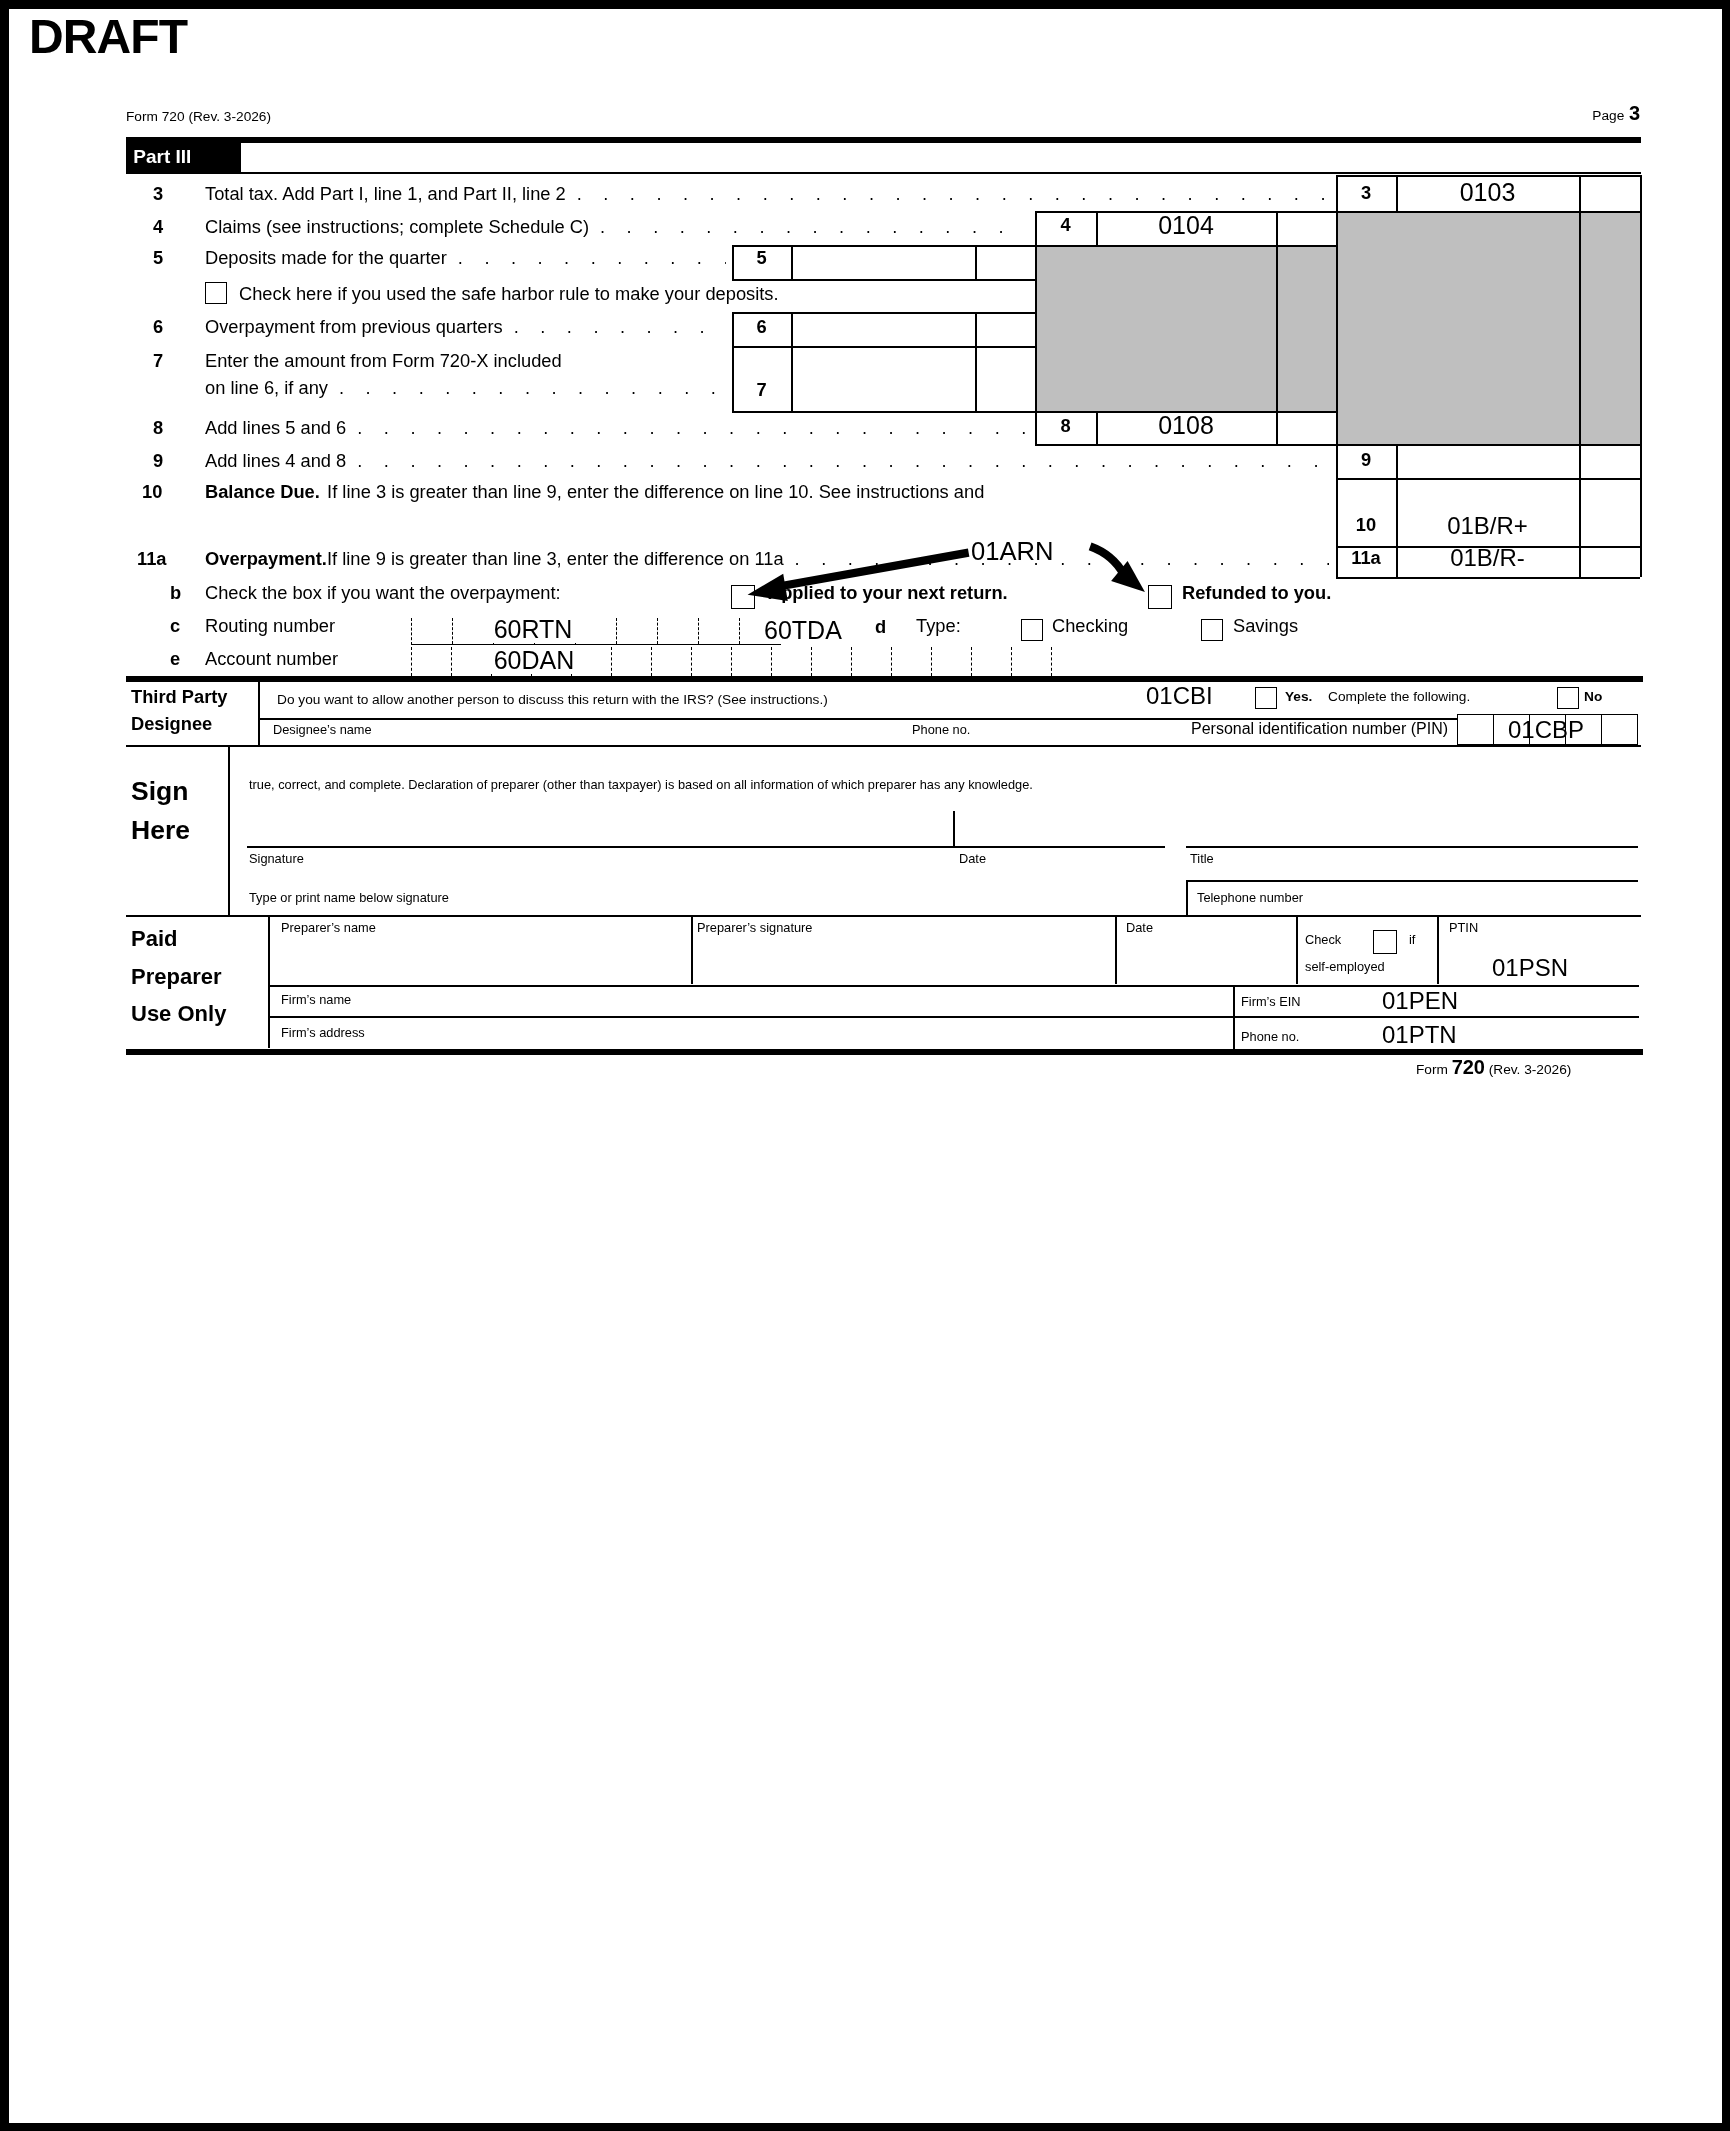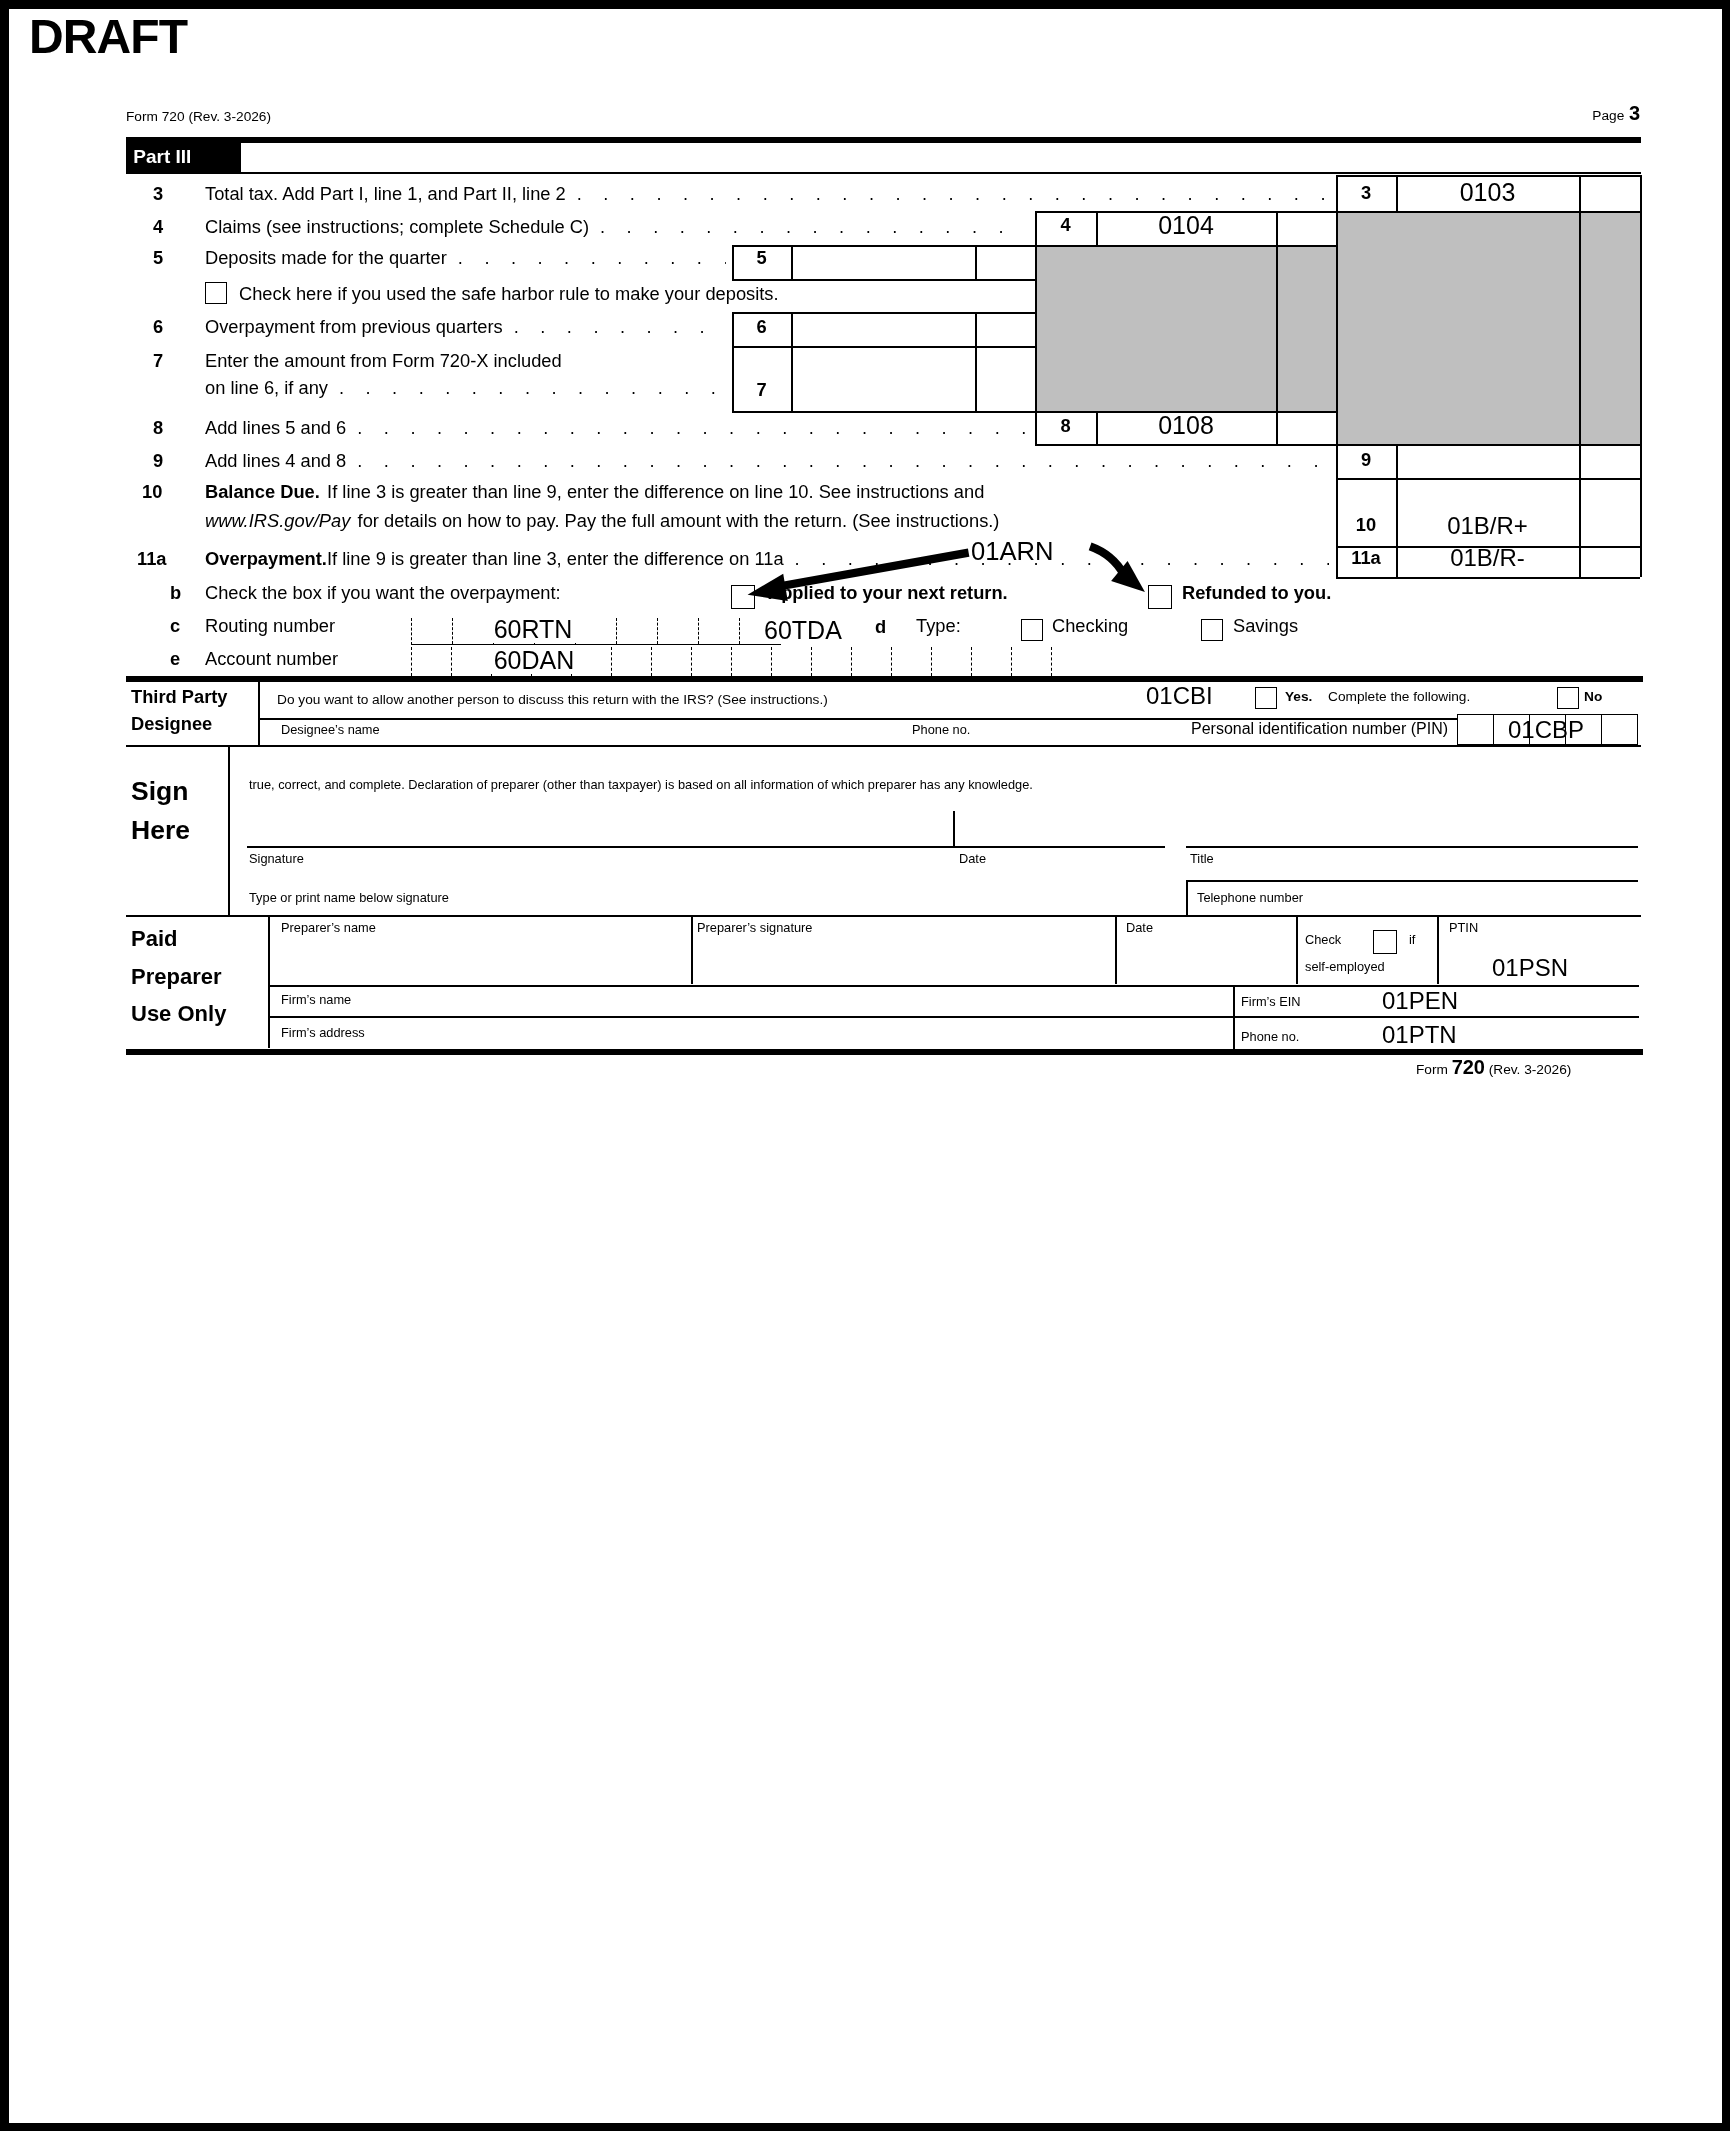--- a/index.html
+++ b/index.html
@@ -132,24 +132,20 @@
     <span class="dots">. . . . . . . . . . . . . . . . . . . . . . . . . . . . . . . . . . . . . . . . . . . . . . . . . . . . . . . . . . . . . . . . . . . . . .</span>
   </div>
   <div class="t b ctr" style="left:1327px;top:440px;width:60px">9</div>
   <div style="position:absolute;left:1389px;top:437px;width:181px;height:30px"></div>
 
   <div class="t b" style="left:133px;top:472px">10</div>
   <div class="dotrow" style="left:196px;top:472px;width:1124px">
     <span class="b">Balance Due.</span>
     <span style="margin-left:7.3px">If line 3 is greater than line 9, enter the difference on line 10. See instructions and</span>
   </div>
-  <div class="dotrow" style="left:196px;top:501px;width:1124px">
-    <span class="i">www.IRS.gov/Pay</span>
-    <span style="margin-left:7.3px">for details on how to pay. Pay the full amount with the return. (See instructions.)</span>
-  </div>
   <div class="t b ctr" style="left:1327px;top:505px;width:60px">10</div>
   <div class="code ctr" style="left:1387px;top:503px;width:183px;font-size:24px">01B/R+</div>
 
   <div class="t b" style="left:128px;top:539px">11a</div>
   <div class="dotrow" style="left:196px;top:539px;width:1124px">
     <span class="b">Overpayment.</span>
     <span style="margin-left:0">If line 9 is greater than line 3, enter the difference on 11a</span>
     <span class="dots">. . . . . . . . . . . . . . . . . . . . . . . . . . . . . . . . . . . . . . . . . . . . . . . . . . . . . . . . . . . . . . . . . . . . . .</span>
   </div>
   <div class="t b ctr" style="left:1327px;top:538px;width:60px">11a</div>
@@ -221,21 +217,21 @@
   <div class="hl" style="left:117px;top:736px;width:1515px"></div>
   <div class="t b" style="left:122px;top:677px;font-size:18.3px">Third Party</div>
   <div class="t b" style="left:122px;top:704px;font-size:18.3px">Designee</div>
   <div class="t md" style="left:268px;top:683px">Do you want to allow another person to discuss this return with the IRS? (See instructions.)</div>
   <div class="code" style="left:1137px;top:673px;font-size:24px">01CBI</div>
   <div class="cb" style="left:1246px;top:678px"></div>
   <div class="t md b" style="left:1276px;top:680px">Yes.</div>
   <div class="t md" style="left:1319px;top:680px">Complete the following.</div>
   <div class="cb" style="left:1548px;top:678px"></div>
   <div class="t md b" style="left:1575px;top:680px">No</div>
-  <div class="t sm" style="left:272px;top:713px">Designee’s name</div>
+  <div class="t sm" style="left:264px;top:713px">Designee’s name</div>
   <div class="t sm" style="left:903px;top:713px">Phone  no.</div>
   <div class="t xs" style="left:1182px;top:713px">Personal identification number (PIN)</div>
   <div class="pinbox" style="left:1448px;top:705px;width:181px;height:31px">
     <div class="pcell"></div>
       <div class="pcell"></div>
       <div class="pcell"></div>
       <div class="pcell"></div>
       <div class="pcell"></div>
   </div>
   <div class="code ctr" style="left:1473px;top:707px;width:128px;font-size:24px">01CBP</div>

